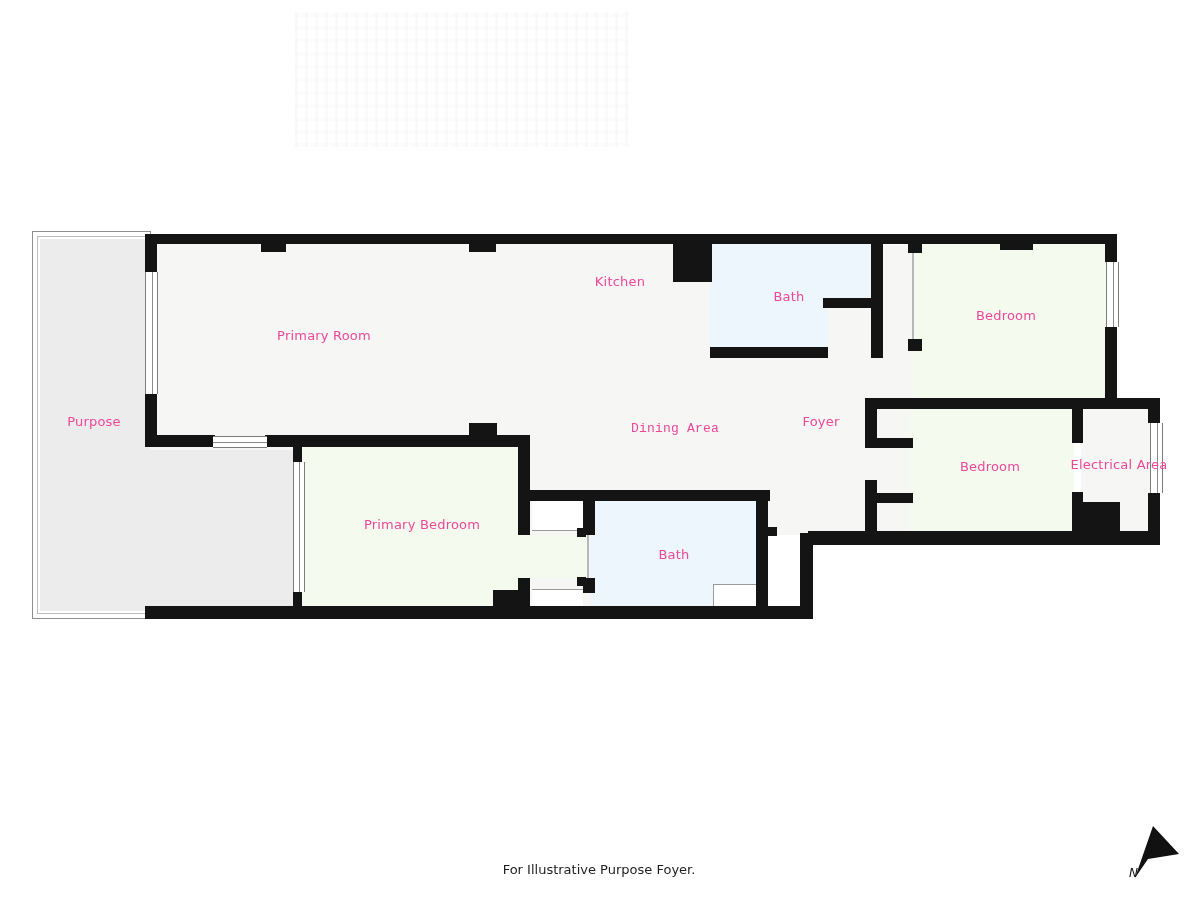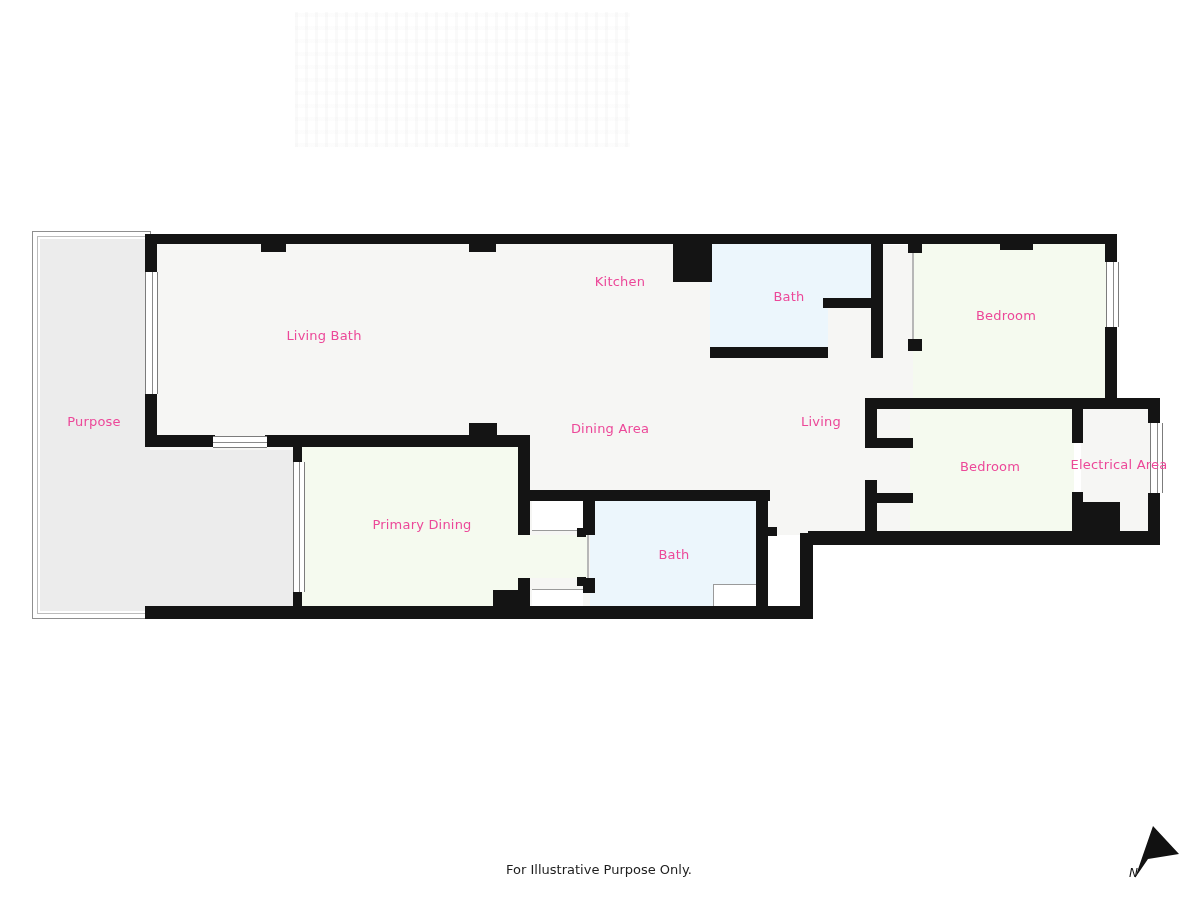--- a/index.html
+++ b/index.html
@@ -122,31 +122,31 @@
   <div class="win win-v" style="left:145px;top:272px;width:11px;height:122px;"></div>
   <div class="win win-v" style="left:293px;top:462px;width:10px;height:130px;"></div>
   <div class="win win-h" style="left:213px;top:436px;width:54px;height:10px;"></div>
   <div class="win win-v" style="left:1106px;top:262px;width:11px;height:65px;"></div>
   <div class="win win-v" style="left:1150px;top:423px;width:11px;height:70px;"></div>
 
   <div class="thin" style="left:912px;top:253px;width:2px;height:86px;"></div>
   <div class="thin" style="left:587px;top:535px;width:2px;height:43px;"></div>
 
   <div class="room-label" style="left:94px;top:421px;">Purpose</div>
-  <div class="room-label" style="left:324px;top:335px;">Living Bath</div>
+  <div class="room-label" style="left:324px;top:335px;">Primary Room</div>
   <div class="room-label" style="left:620px;top:281px;">Kitchen</div>
   <div class="room-label" style="left:789px;top:296px;">Bath</div>
   <div class="room-label" style="left:1006px;top:315px;">Bedroom</div>
-  <div class="room-label" style="left:610px;top:428px;">Dining Area</div>
-  <div class="room-label" style="left:821px;top:421px;">Living</div>
+  <div class="room-label" style="left:675px;top:428px;font-family:Liberation Mono, monospace;">Dining Area</div>
+  <div class="room-label" style="left:821px;top:421px;">Foyer</div>
   <div class="room-label" style="left:990px;top:466px;">Bedroom</div>
   <div class="room-label" style="left:1119px;top:464px;">Electrical Area</div>
-  <div class="room-label" style="left:422px;top:524px;">Primary Dining</div>
+  <div class="room-label" style="left:422px;top:524px;">Primary Bedroom</div>
   <div class="room-label" style="left:674px;top:554px;">Bath</div>
 
-  <div id="footer-note">For Illustrative Purpose Only.</div>
+  <div id="footer-note">For Illustrative Purpose Foyer.</div>
 
   <svg id="compass" viewBox="0 0 62 70">
     <polygon points="28,6 54,34 23,39 10,58" fill="#111"></polygon>
   </svg>
   <div id="compass-n">N</div>
 
 </div>
 
 </body></html>

